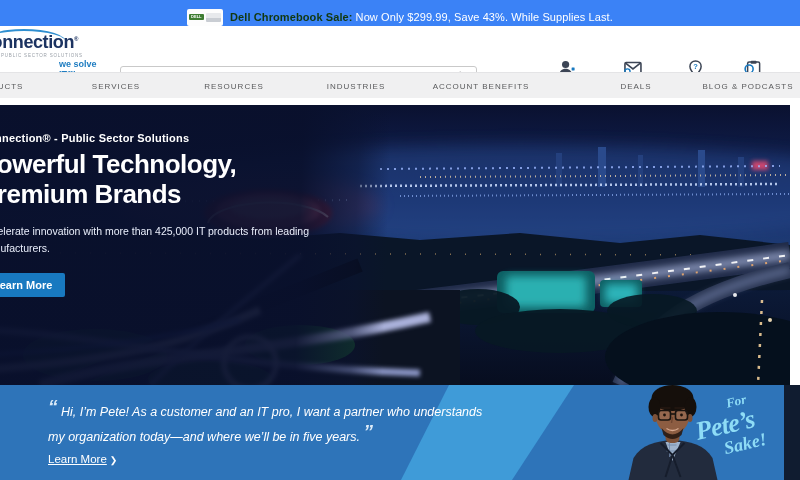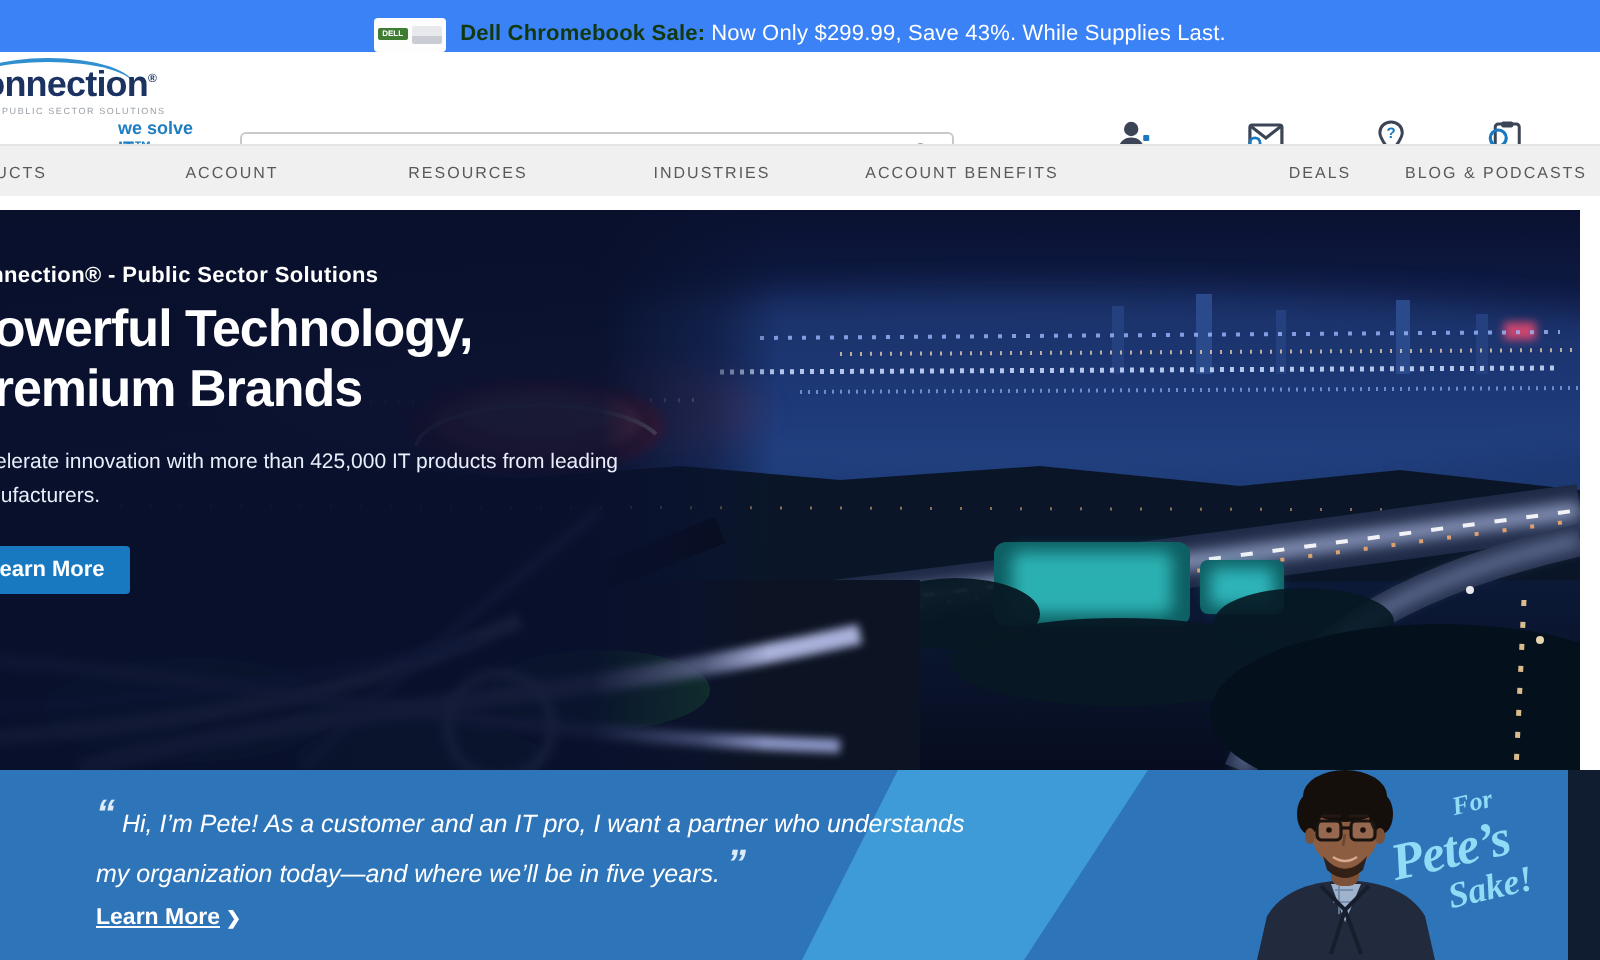--- a/index.html
+++ b/index.html
@@ -45,21 +45,21 @@
   .hero-sub { margin-top:14px; font-size:10.5px; line-height:17px; max-width:352px; color:#e9eefb; }
   .hero-cta { display:inline-block; margin-top:16px; padding:6px 13px; background:#1879c0; color:#fff; font-size:11px; font-weight:700; border:none; border-radius:2px; cursor:pointer; font-family:"Liberation Sans",sans-serif; }
 
   
   .pete-banner { position:absolute; left:0; top:385px; width:800px; height:95px; background:#2e74b9; overflow:hidden; }
   .pete-stripe { position:absolute; left:0; top:0; width:100%; height:100%; background:#3f9bd8;
     clip-path:polygon(449px 0, 574px 0, 512px 95px, 401px 95px); }
   .pete-darkedge { position:absolute; right:0; top:0; width:16px; height:95px; background:#101c30; }
   .quote { position:absolute; left:48px; top:15px; width:452px; font-size:12.5px; line-height:25px; color:#ffffff;font-style:italic; }
   .qmark { font-size:19px; font-weight:700; color:#dcebf8; vertical-align:-2px; line-height:0; position:relative; top:-5px; }
-  .quote-link { position:absolute; left:48px; top:68px; font-size:11.5px; font-weight:700; color:#fff; cursor:pointer; }
+  .quote-link { position:absolute; left:48px; top:68px; font-size:11.5px; font-weight:400; color:#fff; cursor:pointer; }
   .quote-link .lbl { text-decoration:underline; }
   .quote-link .chev { font-size:9px; margin-left:3px; text-decoration:none; display:inline-block; }
   .pete-photo { position:absolute; left:618px; top:0; width:110px; height:95px; }
   .pete-badge { position:absolute; left:695px; top:8px; width:100px; transform:rotate(-13deg); color:#8edcf6;
     font-family:"Liberation Serif", serif; font-style:italic; font-weight:700; line-height:1.04; }
   .badge-l1 { font-size:13px; margin-left:36px; }
   .badge-l2 { font-size:26px; margin-left:0; letter-spacing:-.5px; }
   .badge-l3 { font-size:18px; margin-left:24px; }
 </style>
 </head>
@@ -122,25 +122,25 @@
         <rect x="9" y="0.8" width="6" height="3" rx="1" fill="#3c4555"></rect>
         <circle cx="7.5" cy="9" r="4" fill="none" stroke="#1879c0" stroke-width="1.6"></circle>
         <line x1="4.6" y1="12" x2="2" y2="14.8" stroke="#1879c0" stroke-width="1.8"></line>
       </svg>
       <span class="utility-label">TRACK</span>
     </div>
   </div>
 
   <div class="nav">
     <span class="nav-item" style="left:-3px">PRODUCTS</span>
-    <span class="nav-item" style="left:116px">ACCOUNT</span>
+    <span class="nav-item" style="left:116px">SERVICES</span>
     <span class="nav-item" style="left:234px">RESOURCES</span>
     <span class="nav-item" style="left:356px">INDUSTRIES</span>
     <span class="nav-item" style="left:481px">ACCOUNT BENEFITS</span>
-    <span class="nav-item" style="left:660px">DEALS</span>
+    <span class="nav-item" style="left:636px">DEALS</span>
     <span class="nav-item" style="left:748px">BLOG &amp; PODCASTS</span>
   </div>
 
   <div class="hero">
     <svg class="city" width="790" height="280" viewBox="0 0 790 280" preserveAspectRatio="none">
       <defs>
         <linearGradient id="sky" x1="0" y1="0" x2="0" y2="1">
           <stop offset="0" stop-color="#0a1130"></stop>
             <stop offset="0.33" stop-color="#13265c"></stop>
           <stop offset="0.5" stop-color="#1d3a74"></stop>

